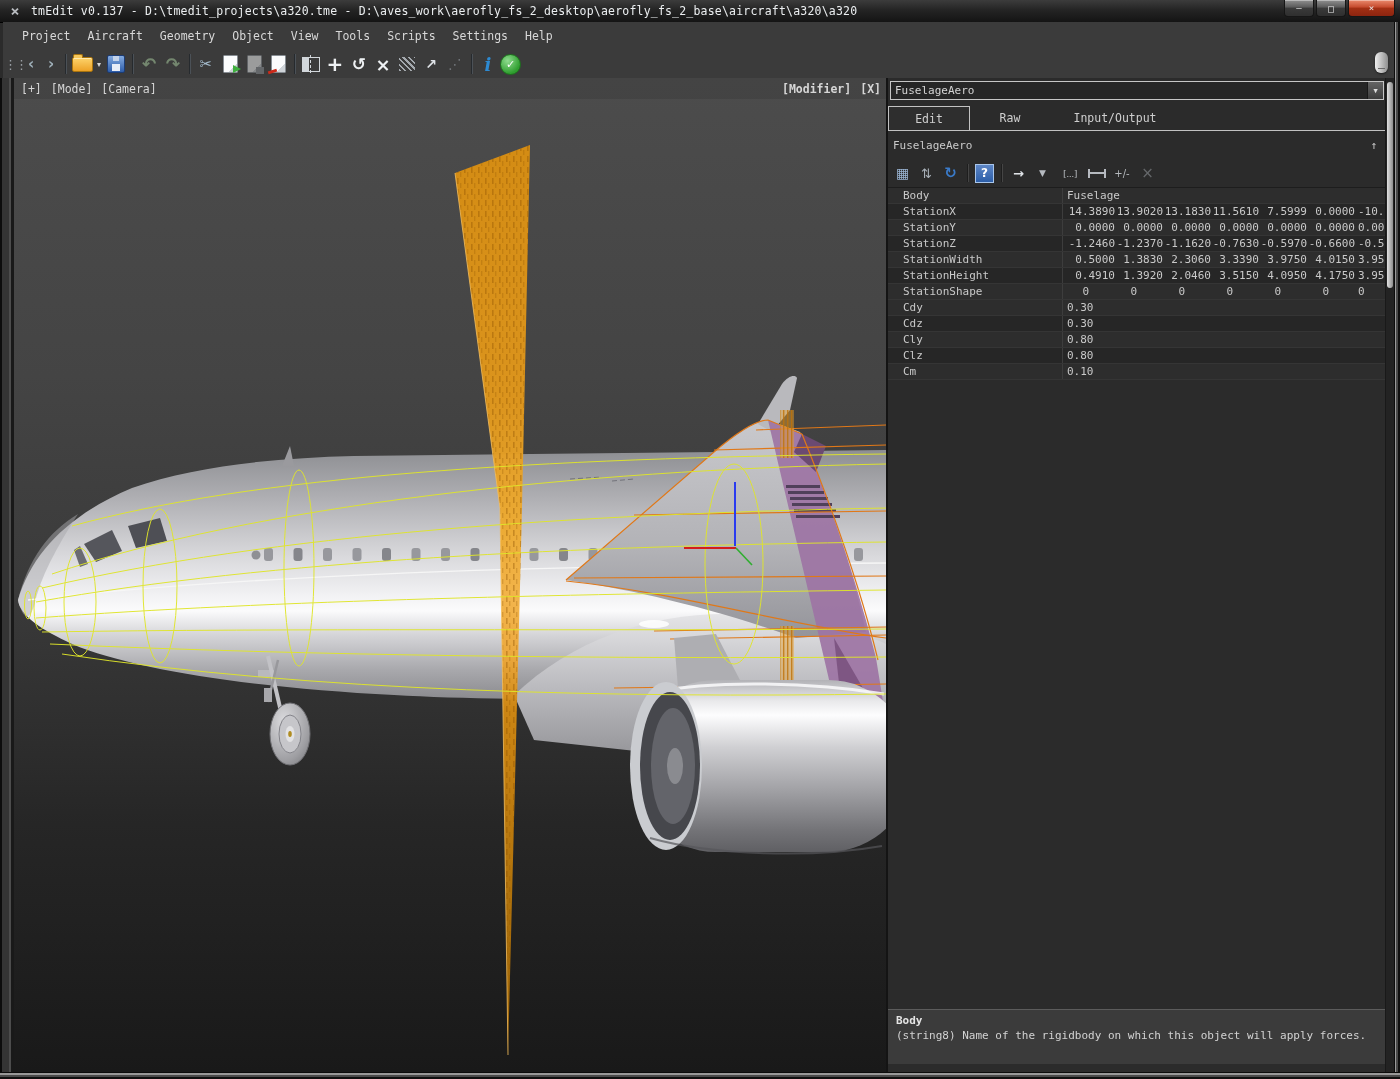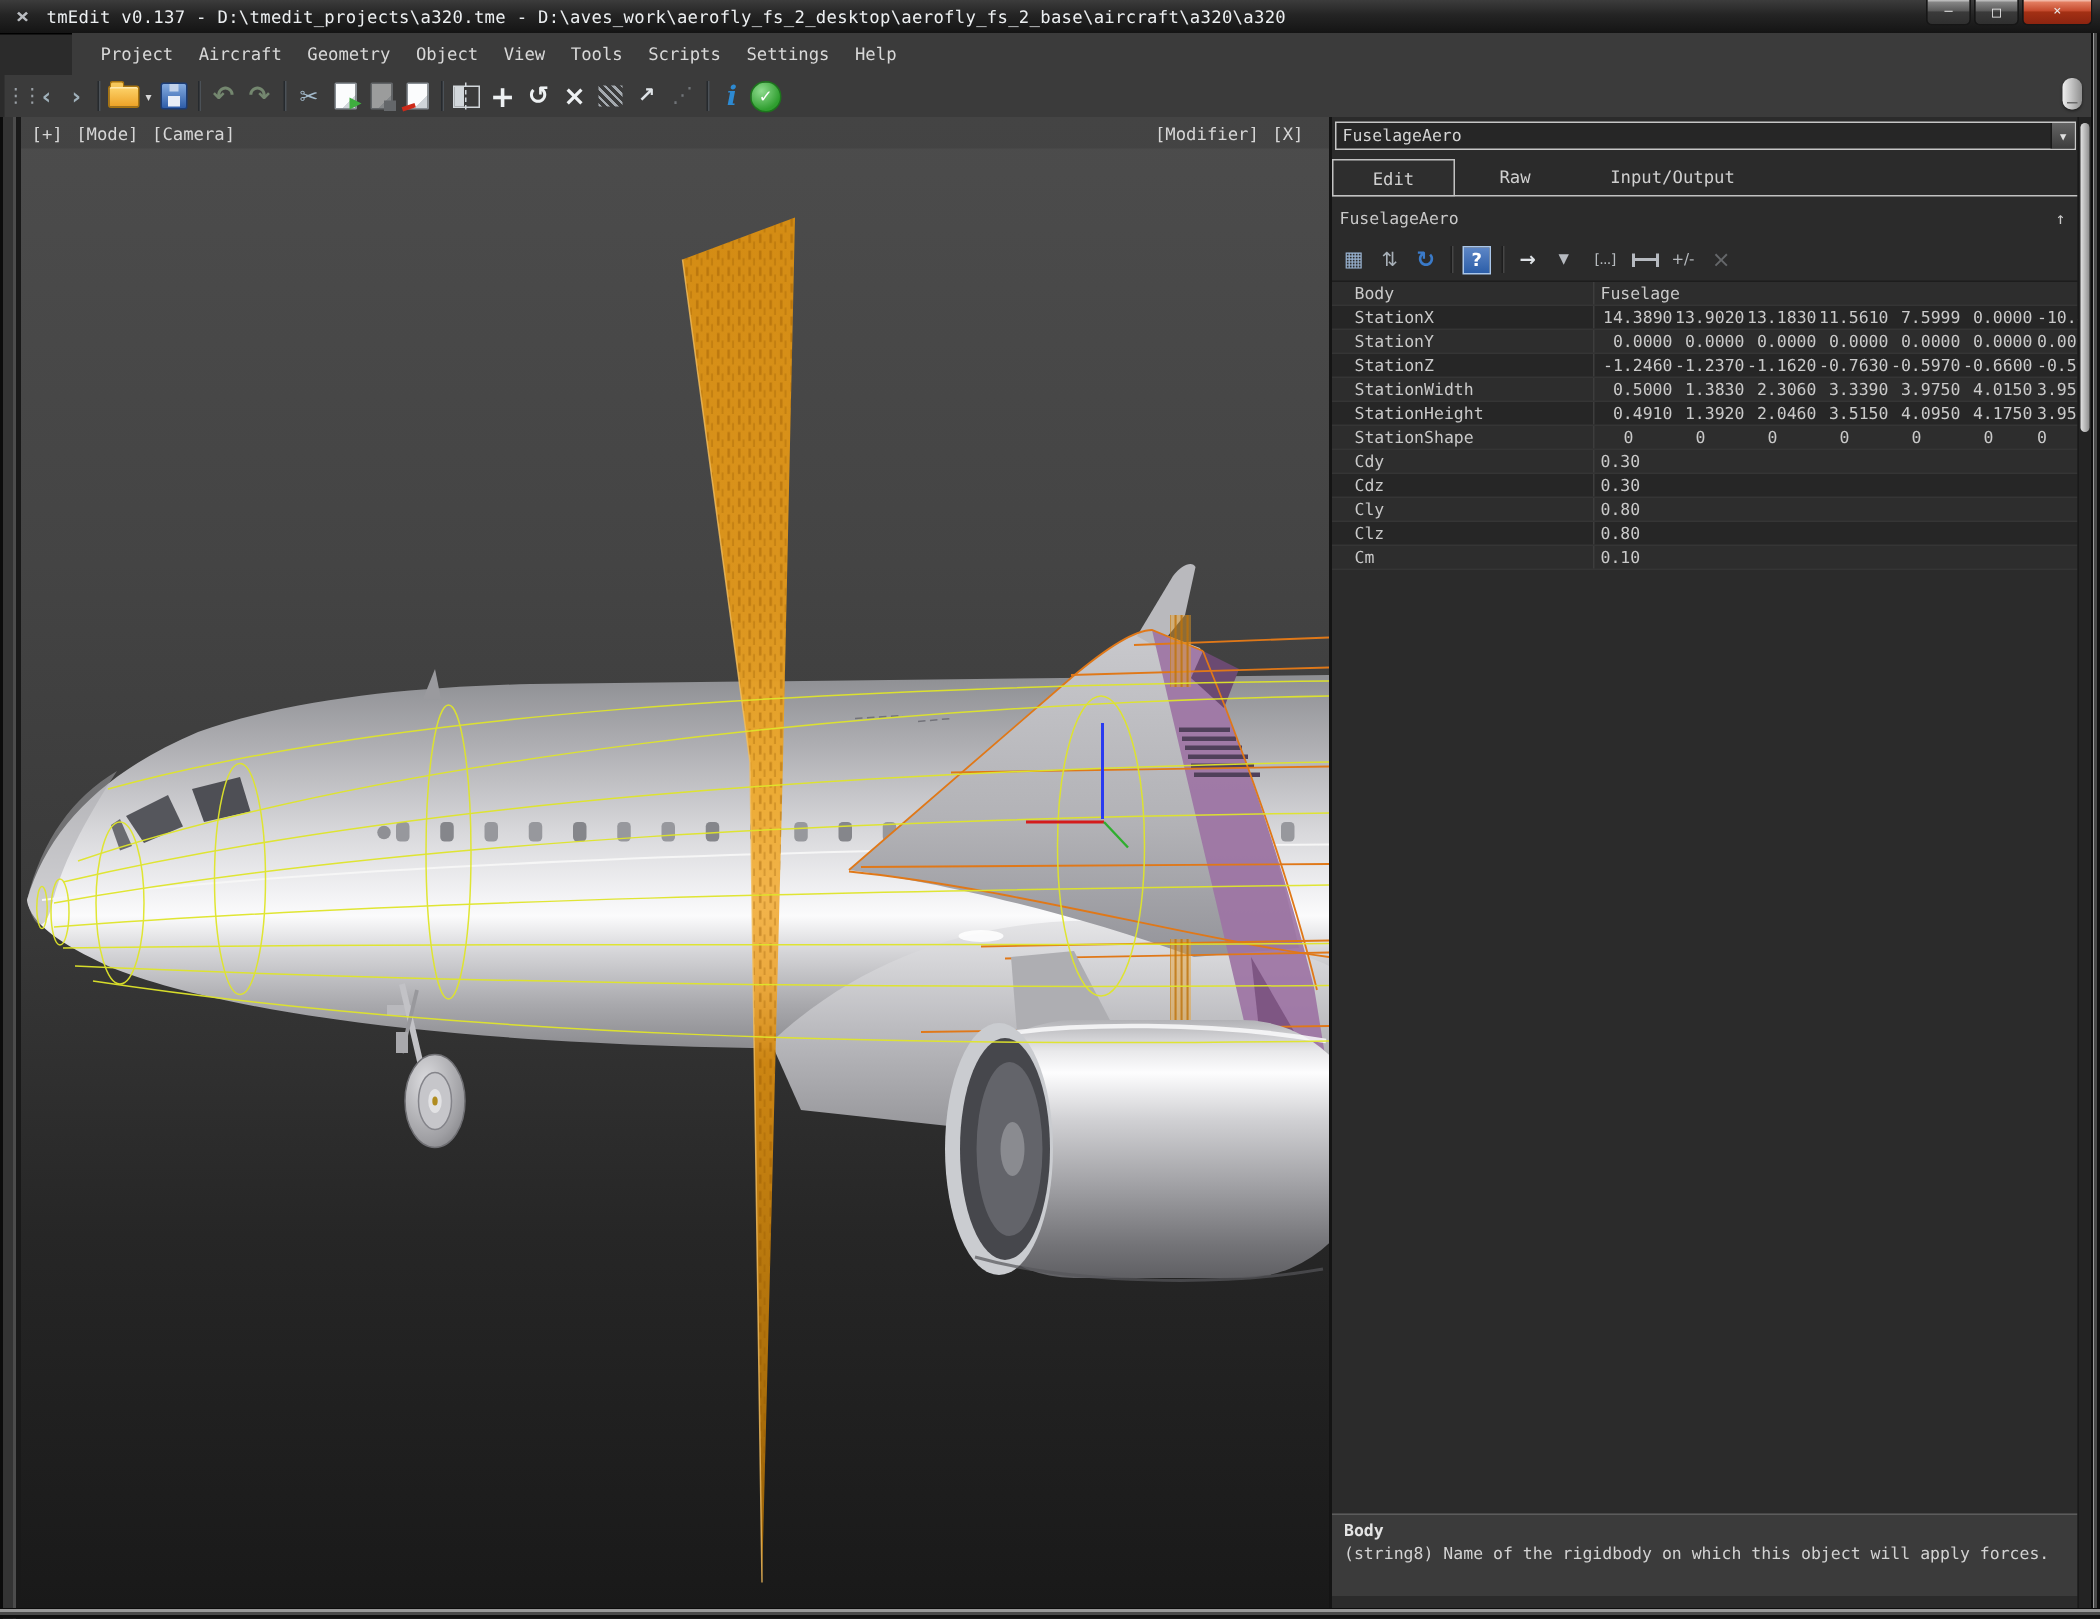--- a/index.html
+++ b/index.html
@@ -14,21 +14,21 @@
   .title-text{color:#eceff1;font-size:11.5px;letter-spacing:.2px;}
   .winbtns{position:absolute;right:5px;top:0;display:flex;}
   .wbtn{height:16px;width:28px;border:1px solid #161616;border-top:none;border-radius:0 0 4px 4px;
     background:linear-gradient(180deg,#909090 0,#5a5a5a 45%,#3a3a3a 50%,#2f2f2f 100%);
     box-shadow:inset 0 1px 0 rgba(255,255,255,.4);color:#e8e8e8;display:flex;align-items:center;
     justify-content:center;font-size:9px;margin-left:2px;}
   .wbtn.close{width:45px;background:linear-gradient(180deg,#ea8a6d 0,#c54a2d 45%,#a33014 50%,#8c2410 100%);}
   .wbtn.max{font-size:10px;}
   
   .menubar{position:absolute;left:3px;right:3px;top:22px;height:28px;background:#3b3b3b;
-    border-bottom:7px solid #86efac;display:flex;align-items:center;padding-left:14px;margin-left:45px;}
+    border-bottom:7px solid #86efac;display:flex;align-items:center;padding-left:14px;}
   .menu-item{color:#d8d8d8;font-size:11.5px;padding:3px 5px;margin-right:7px;cursor:default;}
   .toolbar{position:absolute;left:3px;right:3px;top:50px;height:28px;background:#3b3b3b;
     border-bottom:1px solid #232323;display:flex;align-items:center;padding-left:6px;}
   .tbi{display:inline-flex;align-items:center;justify-content:center;width:24px;height:24px;
     font-family:"DejaVu Sans",sans-serif;font-size:15px;color:#cdd3d9;position:relative;flex:none;}
   .tsep{width:1px;height:20px;background:#262a2e;box-shadow:1px 0 0 #4b5157;margin:0 4px;flex:none;}
   .ic-grip{width:12px;color:#9aa0a6;font-size:13px;letter-spacing:-2px;}
   .ic-nav{color:#9fb0ba;font-weight:bold;font-size:15px;width:20px;}
   .ic-folder{width:24px;}
   .ic-folder::before{content:"";width:19px;height:13px;background:linear-gradient(180deg,#fdd36b,#eda226);
@@ -68,21 +68,21 @@
   .tb-grip{position:absolute;right:9px;top:2px;width:13px;height:21px;border-radius:6px;
     background:linear-gradient(90deg,#efefef,#8f8f8f);box-shadow:0 1px 2px rgba(0,0,0,.5);}
   .tb-grip::after{content:"";position:absolute;left:3px;right:3px;bottom:4px;height:1px;background:#6a6a6a;}
   
   .main{position:absolute;left:0;right:0;top:78px;height:994px;background:#141414;}
   
   .viewport{position:absolute;left:14px;top:0;width:872px;height:994px;background:#3c3c3c;overflow:hidden;}
   .viewport svg{position:absolute;inset:0;display:block;}
   .vp-topstrip{position:absolute;left:0;right:0;top:0;height:21px;background:rgba(0,0,0,.10);}
   .vp-overlay{position:absolute;top:4px;font-size:11.5px;color:#d6d6d6;display:flex;gap:9px;}
-  .vp-overlay.left{left:7px;} .vp-overlay.right{right:17px;}
+  .vp-overlay.left{left:7px;} .vp-overlay.right{right:5px;font-weight:bold;}
   .vp-tag{cursor:default;}
   
   .panel{position:absolute;left:888px;top:0;width:506px;height:994px;background:#2b2b2b;}
   .panel-content{position:absolute;left:0;top:0;bottom:0;width:498px;display:flex;flex-direction:column;}
   .vscroll{position:absolute;right:0;top:0;bottom:0;width:8px;background:#232323;border-left:1px solid #191919;}
   .vthumb{position:absolute;left:1px;right:1px;top:4px;height:206px;border-radius:3px;
     background:linear-gradient(90deg,#e2e2e2,#8d8d8d);}
   .dropdown{margin:3px 2px 4px 2px;height:17px;border:1px solid #c6c6c6;background:#262626;display:flex;
     align-items:center;position:relative;flex:none;}
   .dd-text{color:#d4d4d4;font-size:11px;padding-left:4px;flex:1;}

